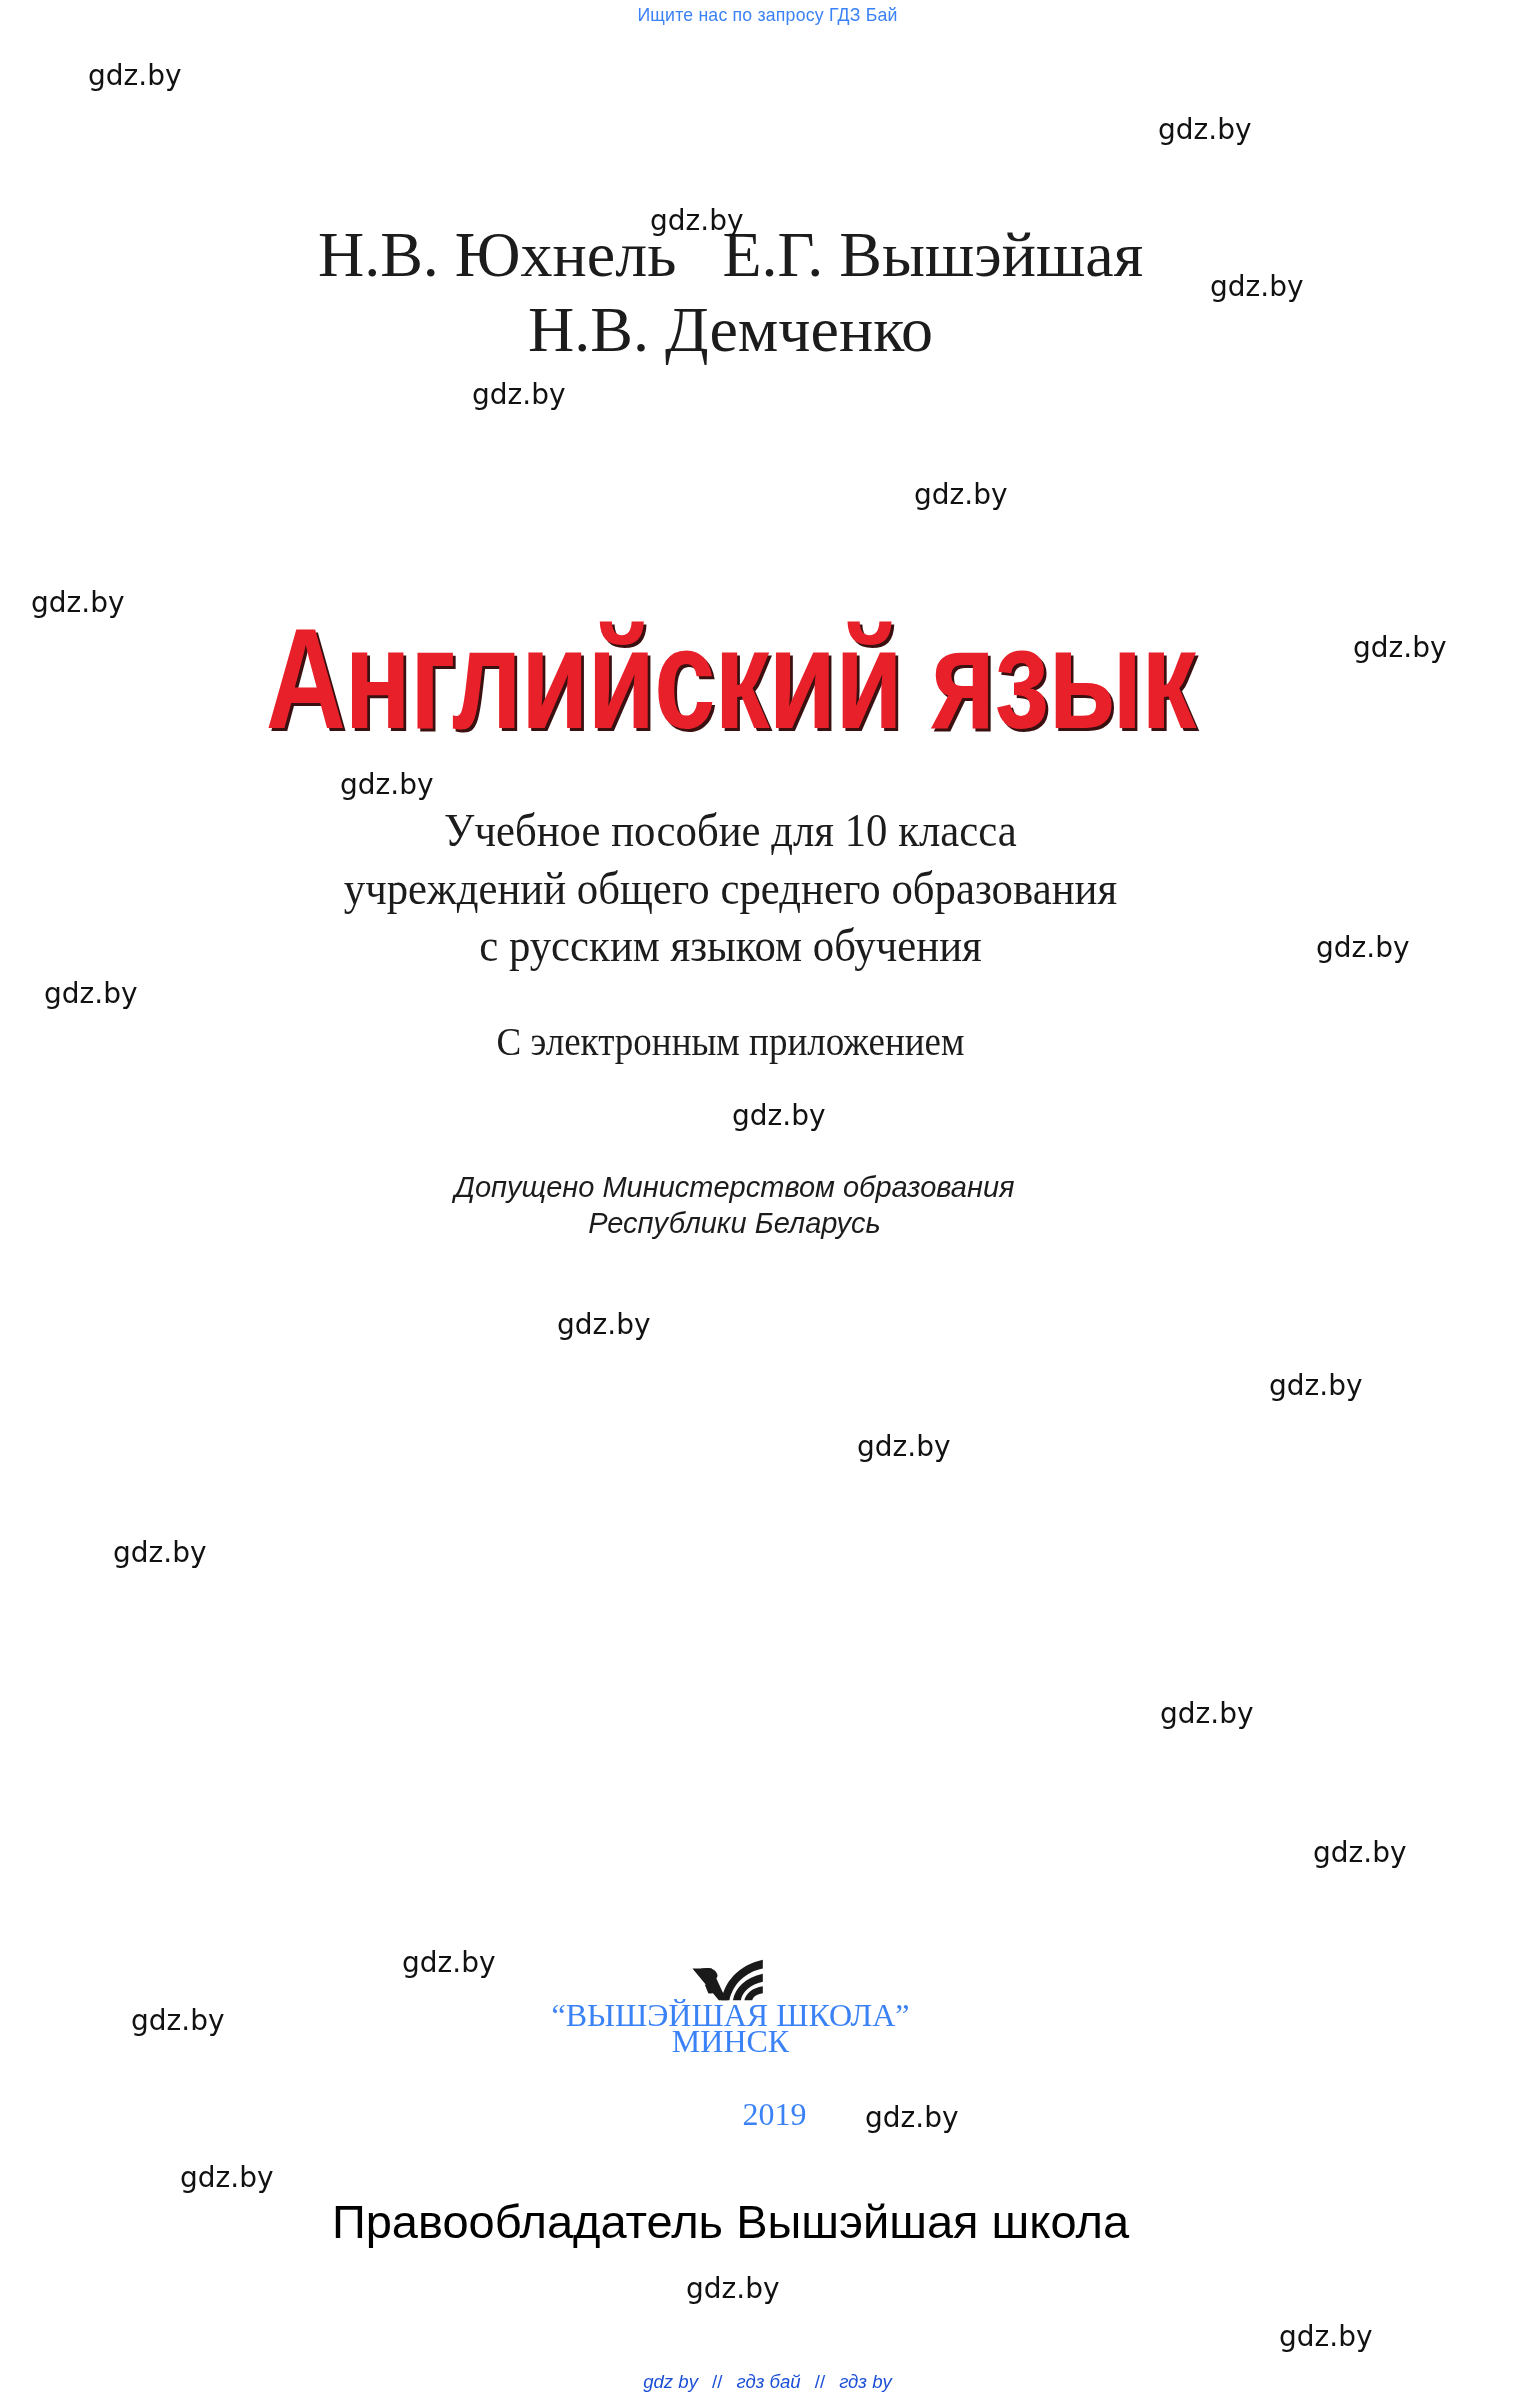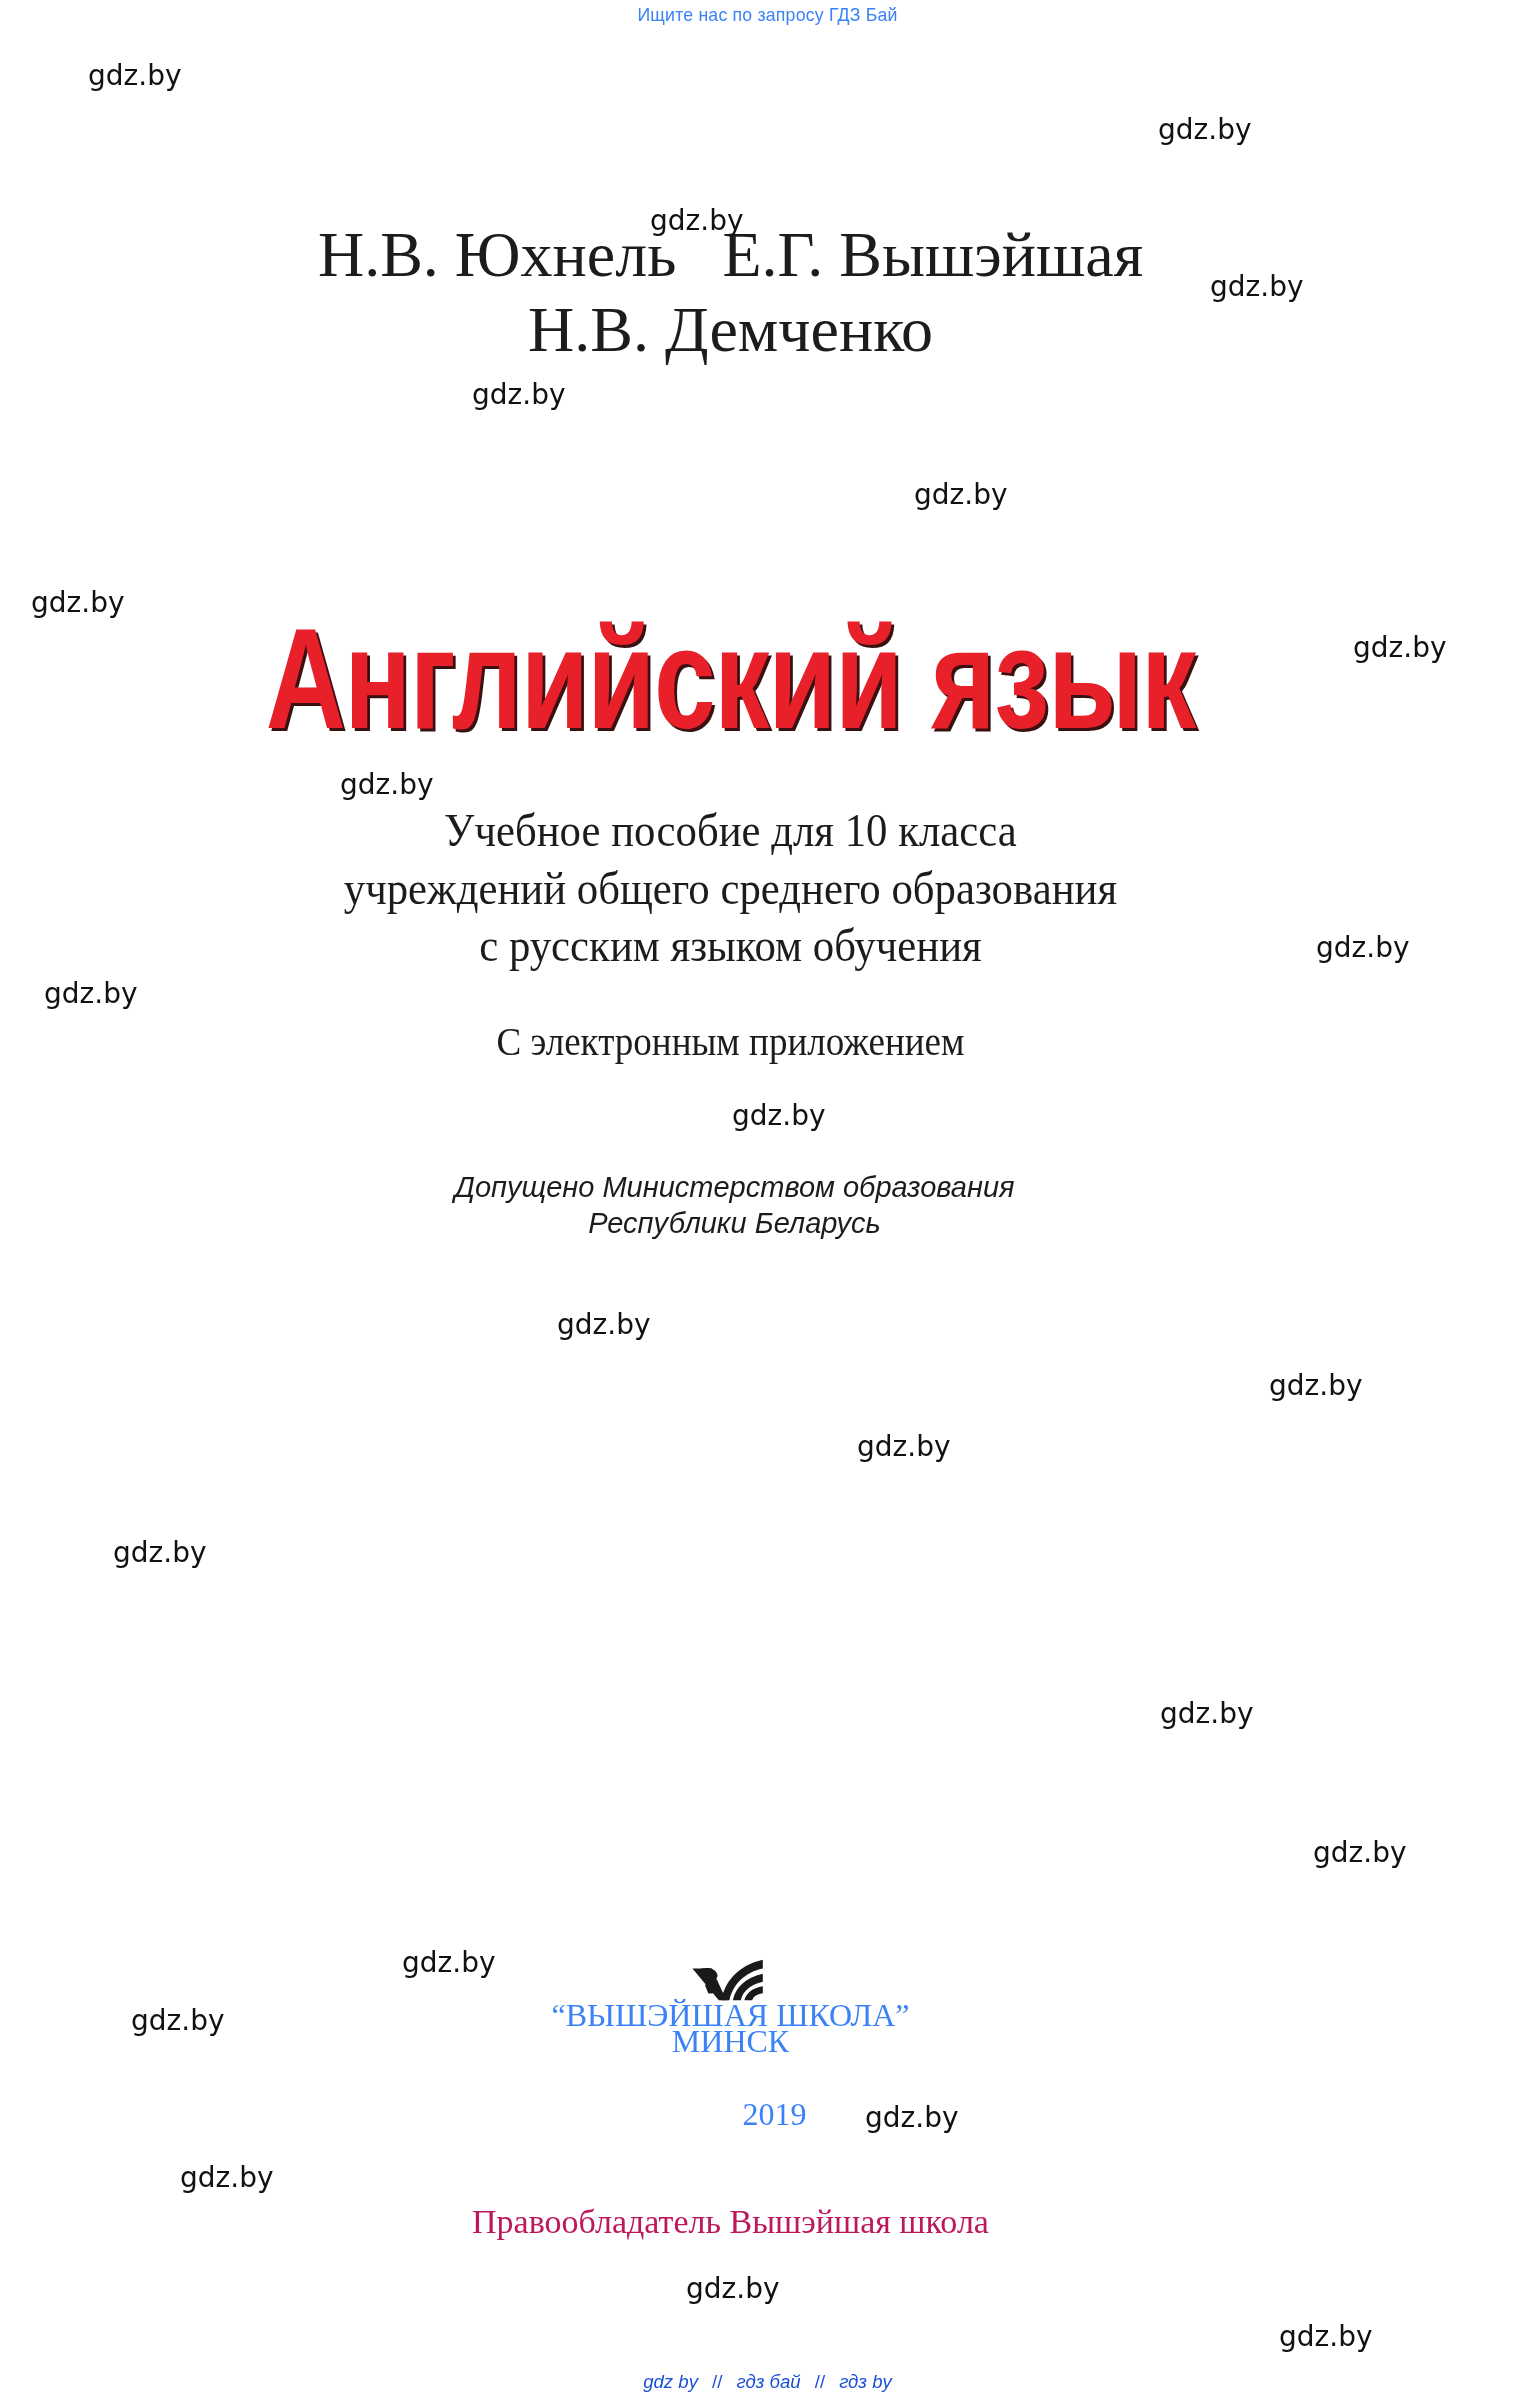--- a/index.html
+++ b/index.html
@@ -123,24 +123,24 @@
     left: 0; width: 1461px;
   }
   .pub-city { top: 2023px; }
   .pub-name { top: 1997px; }
   .pub-year { top: 2096px; margin-left: 44px; }
 
   
   .rights {
     top: 2198px;
     left: 0; width: 1461px;
-    font-family: Liberation Serif, serif;
-    font-size: 34px;
+    font-family: Liberation Sans, sans-serif;
+    font-size: 47px;
     line-height: 48px;
-    color: #be185d;
+    color: #000000;
   }
 
   
   .footer {
     top: 2371px;
     left: 0; width: 1535px;
     font-family: "Liberation Sans", sans-serif;
     font-size: 18.6px;
     color: #1a4fd6;
   }

